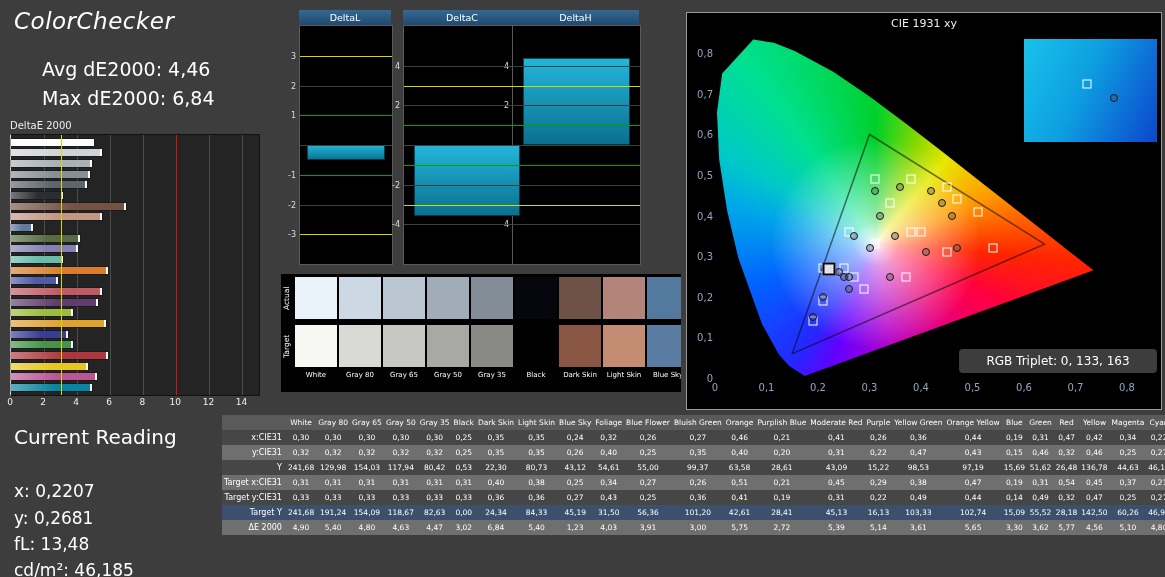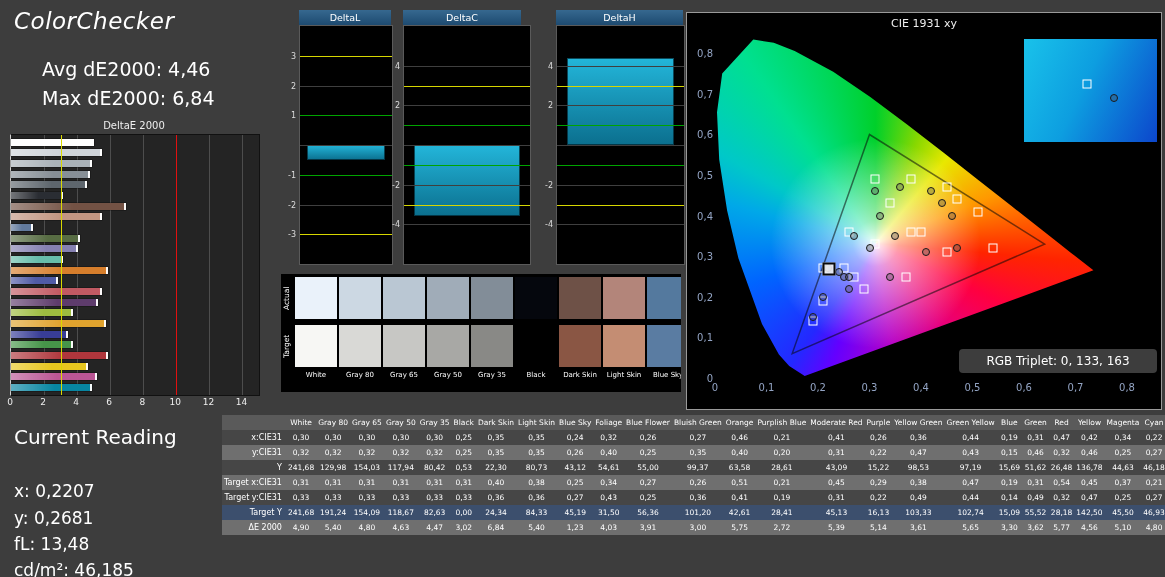--- a/index.html
+++ b/index.html
@@ -5,21 +5,21 @@
   html,body{margin:0;padding:0;background:#2e2e2e;}
   .page{position:relative;width:1165px;height:577px;background:#3d3d3d;overflow:hidden;
         font-family:"DejaVu Sans","Liberation Sans",sans-serif;color:#fff;}
 
   
   .hdr-title{position:absolute;left:14px;top:8px;font-size:23px;letter-spacing:0.5px;font-style:italic;}
   .hdr-line{position:absolute;left:42px;font-size:19px;}
   .hdr-avg{top:58px;} .hdr-max{top:87px;}
 
   
-  .de-title{position:absolute;left:10px;top:120px;width:248px;text-align:center;font-size:10px;color:#eee;}
+  .de-title{position:absolute;left:10px;top:120px;width:248px;text-align:left;font-size:10px;color:#eee;}
   .de-plot{position:absolute;left:10px;top:134px;width:248px;height:260px;background:#242424;
            border:1px solid #111;border-left:1px solid #cfcfcf;}
   .vline{position:absolute;top:0;bottom:0;width:1px;background:#4d4d4d;z-index:1;}
   .vline.strong{z-index:3;}
   .barbox{position:absolute;inset:0;display:flex;flex-direction:column;justify-content:space-around;
           align-items:flex-start;padding:2px 0;z-index:2;}
   .hbar{height:7px;border-right:2px solid rgba(255,255,255,0.95);
         background-image:linear-gradient(90deg,rgba(255,255,255,0.35),rgba(255,255,255,0) 55%);
         box-shadow:0 0 0 0.5px rgba(0,0,0,0.45);}
   .de-axis{position:absolute;left:10px;top:397px;width:248px;height:12px;}
@@ -183,21 +183,21 @@
         <div class="hline" style="top: 75%; background: rgb(214, 214, 0);"></div>
         <div class="hline" style="top: 83.3333%; background: rgb(63, 63, 63);"></div>
       </div>
     <div class="mini-ticks">
         <div class="ytick" style="top: 16.6667%;">4</div>
         <div class="ytick" style="top: 33.3333%;">2</div>
         <div class="ytick" style="top: 66.6667%;">-2</div>
         <div class="ytick" style="top: 83.3333%;">-4</div>
       </div>
   </div>
-  <div class="mini" style="left:540px">
+  <div class="mini" style="left:496px">
     <div class="mini-title" style="width:127px">DeltaH</div>
     <div class="mini-plot" style="width:127px">
         <div class="vbar" style="top: 13.3333%; height: 36.6667%;"></div>
         <div class="hline" style="top: 16.6667%; background: rgb(63, 63, 63);"></div>
         <div class="hline" style="top: 25%; background: rgb(214, 214, 0);"></div>
         <div class="hline" style="top: 33.3333%; background: rgb(63, 63, 63);"></div>
         <div class="hline" style="top: 41.6667%; background: rgb(0, 164, 0);"></div>
         <div class="hline" style="top: 50%; background: rgb(63, 63, 63);"></div>
         <div class="hline" style="top: 58.3333%; background: rgb(0, 164, 0);"></div>
         <div class="hline" style="top: 66.6667%; background: rgb(63, 63, 63);"></div>
@@ -340,21 +340,21 @@
           <th>Light Skin</th>
           <th>Blue Sky</th>
           <th>Foliage</th>
           <th>Blue Flower</th>
           <th>Bluish Green</th>
           <th>Orange</th>
           <th>Purplish Blue</th>
           <th>Moderate Red</th>
           <th>Purple</th>
           <th>Yellow Green</th>
-          <th>Green Yellow</th>
+          <th>Orange Yellow</th>
           <th>Blue</th>
           <th>Green</th>
           <th>Red</th>
           <th>Yellow</th>
           <th>Magenta</th>
           <th>Cyan</th>
         </tr>
       </thead>
     <tbody>
         <tr class="dark">
@@ -509,21 +509,21 @@
           <td>42,61</td>
           <td>28,41</td>
           <td>45,13</td>
           <td>16,13</td>
           <td>103,33</td>
           <td>102,74</td>
           <td>15,09</td>
           <td>55,52</td>
           <td>28,18</td>
           <td>142,50</td>
-          <td>45,50</td>
+          <td>60,26</td>
           <td>46,93</td>
         </tr>
         <tr class="light">
           <td class="rowlab">ΔE 2000</td>
           <td>4,90</td>
           <td>5,40</td>
           <td>4,80</td>
           <td>4,63</td>
           <td>4,47</td>
           <td>3,02</td>

